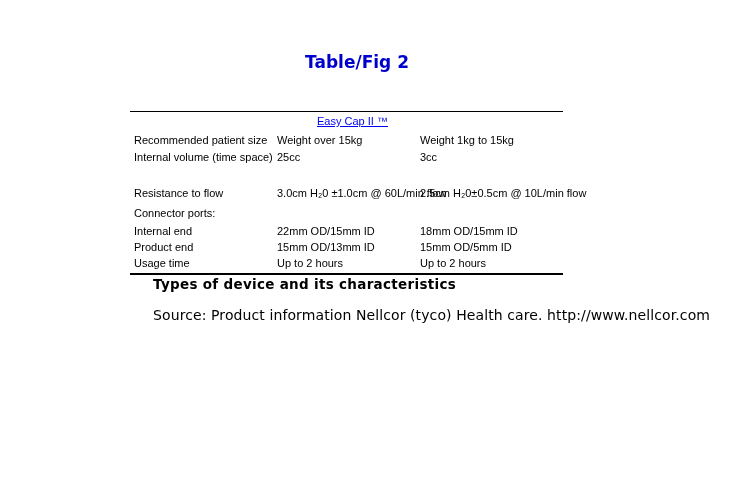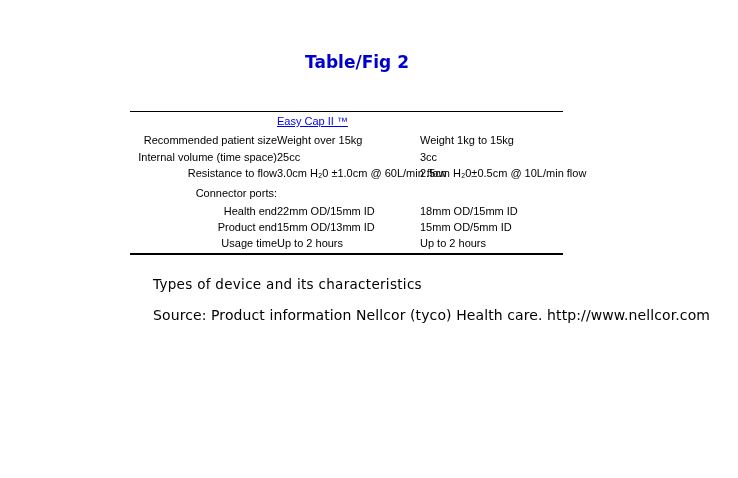--- a/index.html
+++ b/index.html
@@ -38,37 +38,37 @@
     display: grid;
     grid-template-columns: 147px 143px 143px;
     align-items: start;
   }
   .trow .c {
     font-size: 11px;
     line-height: 13px;
     white-space: nowrap;
     overflow: visible;
   }
-  .trow .c.label { padding-left: 4px; text-align: right; }
-  .thead { height: 22px; padding-top: 3px; box-sizing: border-box; }
+  .trow .c.label { padding-left: 4px; }
+  .thead { height: 22px; padding-top: 3px; box-sizing: border-box; gap: 40px; }
   .thead .link {
     color: var(--link-blue, #0000ee);
     text-decoration: underline;
     cursor: pointer;
   }
   .rh-a { height: 17px; }
   .rh-b { height: 16px; }
-  .rh-c { height: 20px; }
+  .rh-c { height: 20px; margin-top: 20px; }
   .rh-d { height: 18px; }
   .caption {
     position: absolute;
     left: 153px; top: 276px;
     font-family: "DejaVu Sans", sans-serif;
     font-size: 13.5px;
-    font-weight: normal;
+    font-weight: bold;
     letter-spacing: 0.3px;
     white-space: nowrap;
   }
   .source {
     position: absolute;
     left: 153px; top: 307px;
     font-family: "DejaVu Sans", sans-serif;
     font-size: 14px;
     letter-spacing: 0.1px;
     white-space: nowrap;
@@ -106,21 +106,21 @@
       <div class="c">2.5cm H₂0±0.5cm @ 10L/min flow</div>
     </div>
 
     <div class="trow rh-d">
       <div class="c label">Connector ports:</div>
       <div class="c"></div>
       <div class="c"></div>
     </div>
 
     <div class="trow rh-b">
-      <div class="c label">Health end</div>
+      <div class="c label">Internal end</div>
       <div class="c">22mm OD/15mm ID</div>
       <div class="c">18mm OD/15mm ID</div>
     </div>
 
     <div class="trow rh-b">
       <div class="c label">Product end</div>
       <div class="c">15mm OD/13mm ID</div>
       <div class="c">15mm OD/5mm ID</div>
     </div>
 

